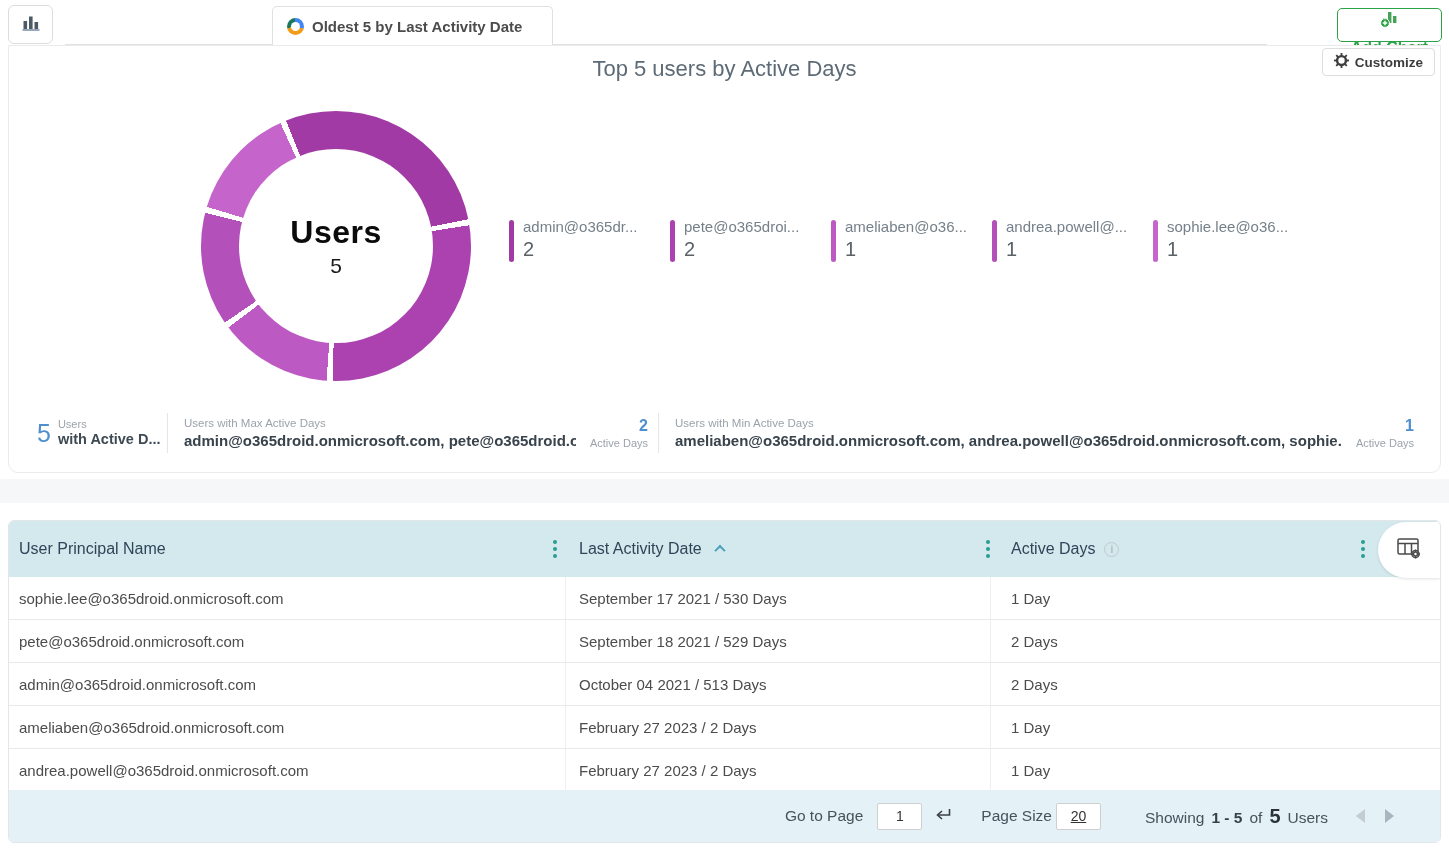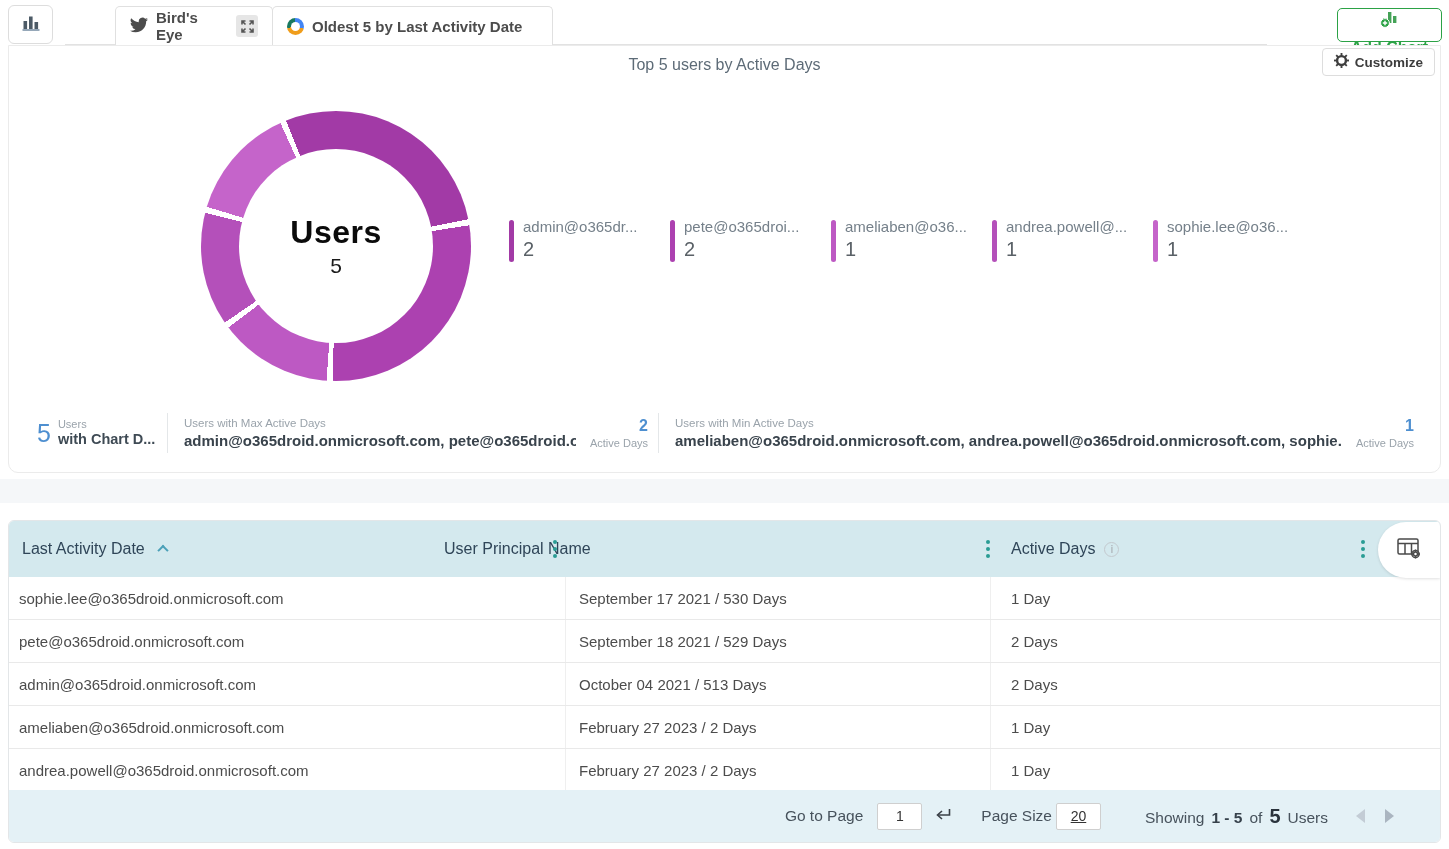--- a/index.html
+++ b/index.html
@@ -27,21 +27,21 @@
   .add-chart-btn { position:absolute; right:7px; top:8px; height:34px; padding:0 13px; background:#fff;
     border:1.5px solid #2ba245; border-radius:5px; color:#2ba245; font-size:16px; font-weight:700;
     display:flex; align-items:center; gap:7px; cursor:pointer;flex-direction:column; }
 
   
   .chart-card { position:absolute; left:8px; top:45px; width:1433px; height:428px; background:#fff;
     border:1px solid #ebebeb; border-radius:0 0 10px 10px; }
   .customize-btn { position:absolute; right:5px; top:2px; height:28px; padding:0 11px; background:#fff;
     border:1px solid #ddd; border-radius:4px; color:#3c3c3c; font-size:13.5px; font-weight:700;
     display:flex; align-items:center; gap:6px; cursor:pointer; }
-  .chart-title { position:absolute; left:0; right:0; top:10px; text-align:center; font-size:16px;
+  .chart-title { position:absolute; left:0; right:0; top:10px; text-align:center; font-size:22px;
     font-weight:500; color:#5d6b77; }
   .donut { position:absolute; left:192px; top:65px; width:270px; height:270px; border-radius:50%; }
   .donut-hole { position:absolute; left:230px; top:103px; width:194px; height:194px; border-radius:50%;
     background:#fff; display:flex; flex-direction:column; align-items:center; justify-content:center; }
   .donut-center-label { font-size:32px; font-weight:600; color:#0b0b0b; letter-spacing:.5px; }
   .donut-center-value { font-size:21px; color:#1a1a1a; margin-top:3px; }
   .legend { position:absolute; left:500px; top:172px; display:flex; }
   .legend-item { width:161px; display:flex; align-items:flex-start; }
   .legend-bar { width:5px; height:42px; border-radius:3px; margin-right:9px; flex:0 0 5px; margin-top:2px; }
   .legend-label { font-size:15px; color:#75808a; white-space:nowrap; }
@@ -113,33 +113,20 @@
     <span>
       <svg width="22" height="22" viewBox="0 0 22 22">
           <rect x="3.5" y="9" width="3.6" height="8" fill="#4c5a66"></rect>
           <rect x="9" y="4.5" width="3.6" height="12.5" fill="#4c5a66"></rect>
           <rect x="14.5" y="10" width="3.6" height="7" fill="#4c5a66"></rect>
           <rect x="2.5" y="17.2" width="17" height="1.6" fill="#7d93a8"></rect>
         </svg>
     </span>
   </button>
 
-  <div class="tab birdseye">
-    <span>
-      <svg width="18" height="18" viewBox="0 0 24 24" fill="#4c4c4c">
-          <path d="M23.95 4.57a10 10 0 01-2.82.77 4.96 4.96 0 002.16-2.72c-.95.56-2 .96-3.12 1.18a4.92 4.92 0 00-8.39 4.48A13.94 13.94 0 011.64 3.16a4.92 4.92 0 001.52 6.57 4.9 4.9 0 01-2.23-.61v.06a4.92 4.92 0 003.95 4.83 4.9 4.9 0 01-2.21.08 4.93 4.93 0 004.6 3.42A9.87 9.87 0 010 19.54a13.94 13.94 0 007.55 2.21c9.05 0 14-7.5 14-13.98l-.02-.64a9.94 9.94 0 002.42-2.56z"></path>
-        </svg>
-    </span>
-    <span>Bird's Eye</span>
-    <span class="expand-box">
-      <svg width="13" height="13" viewBox="0 0 13 13" stroke="#555" stroke-width="1.6" fill="none">
-          <path d="M1 4.5V1h3.5M8.5 1H12v3.5M12 8.5V12H8.5M4.5 12H1V8.5M1.5 1.5l3 3M11.5 1.5l-3 3M11.5 11.5l-3-3M1.5 11.5l3-3"></path>
-        </svg>
-    </span>
-  </div>
 
   <div class="tab oldest">
     <span class="donut-ico"></span>
     <span>Oldest 5 by Last Activity Date</span>
   </div>
 
 
   <button class="add-chart-btn">
     <span>
       <svg width="19" height="19" viewBox="0 0 19 19">
@@ -218,21 +205,21 @@
             <div class="legend-value">1</div>
           </span>
         </div>
       </div>
 
     <div class="stats">
       <div class="stat-users">
         <span class="stat-users-num">5</span>
         <span>
           <div class="stat-sm">Users</div>
-          <div class="stat-users-bottom">with Chart D...</div>
+          <div class="stat-users-bottom">with Active D...</div>
         </span>
       </div>
       <div class="stat-sep"></div>
       <div class="stat-block stat-max">
         <div class="stat-left">
           <div class="stat-label">Users with Max Active Days</div>
           <div class="stat-value">admin@o365droid.onmicrosoft.com, pete@o365droid.onmicro...</div>
         </div>
         <div class="stat-right">
           <div class="stat-num">2</div>
@@ -250,26 +237,26 @@
           <div class="stat-sm">Active Days</div>
         </div>
       </div>
     </div>
   </div>
 
   <div class="band"></div>
 
   <div class="table-card">
     <div class="thead">
+      <div class="hc hc0">
+        <span>User Principal Name</span>
+      </div>
       <div class="hc hc1">
         <span>Last Activity Date</span>
         <span class="sort-caret"></span>
-      </div>
-      <div class="hc hc0">
-        <span>User Principal Name</span>
       </div>
       <div class="hc hc2">
         <span>Active Days</span>
         <span class="info-ico">i</span>
       </div>
       <span class="vdots" style="left:544px">
           <i></i>
           <i></i>
           <i></i>
         </span>

